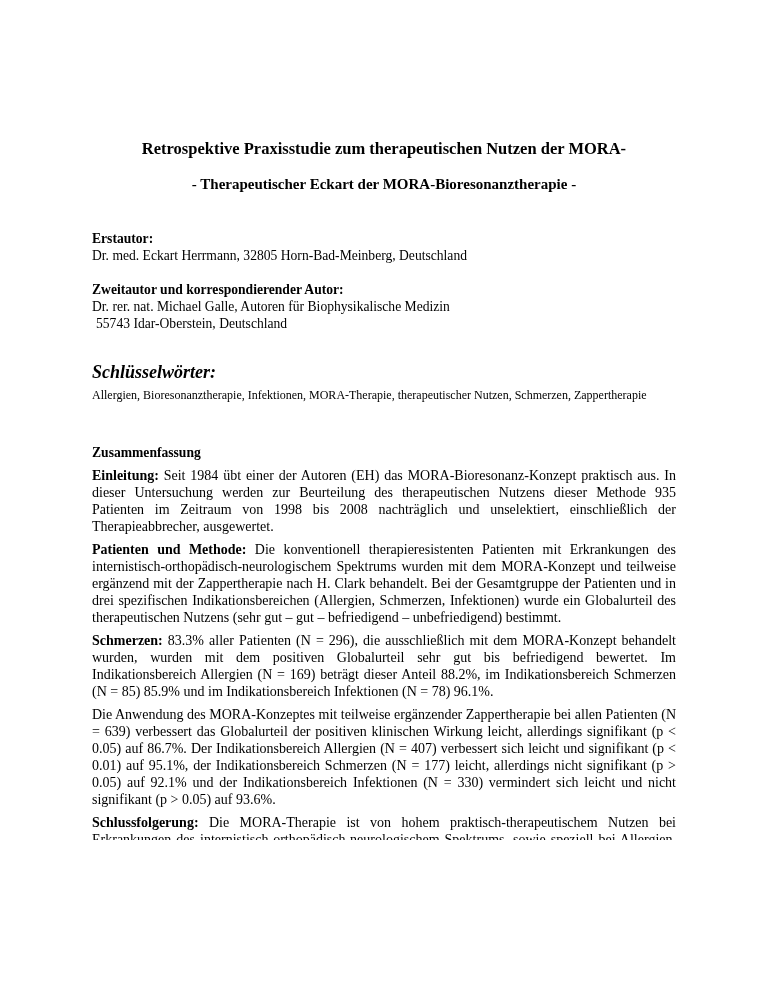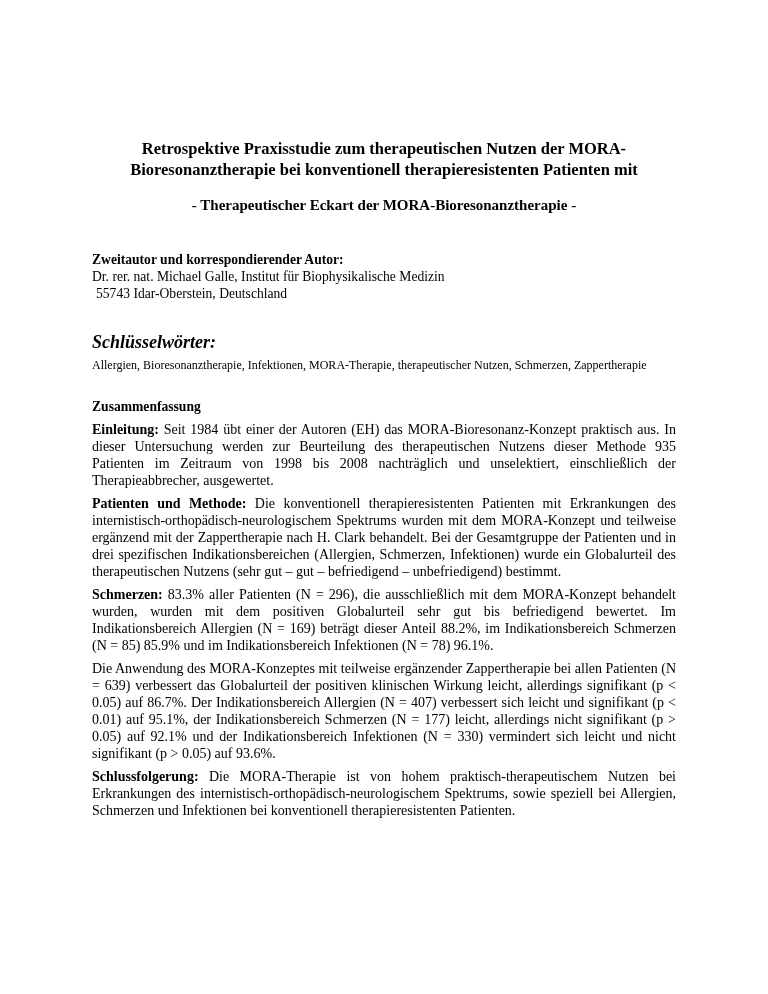--- a/index.html
+++ b/index.html
@@ -62,21 +62,21 @@
     line-height: 17px;
     font-style: italic;
   }
   .kw-text {
     margin-top: 6px;
     font-size: 12px;
     line-height: 17px;
     text-align: justify;
   }
   .abs-heading {
-    margin-top: 24px;
+    margin-top: 40px;
     font-weight: bold;
     font-size: 13.6px;
     line-height: 17px;
   }
   .para {
     margin: 6px 0 0 0;
     font-size: 14px;
     line-height: 17px;
     text-align: justify;
   }
@@ -94,29 +94,32 @@
   }
 </style>
 </head>
 <body>
 
 <div class="page">
   <div class="content">
 
     <div class="title">
       <div>Retrospektive Praxisstudie zum therapeutischen Nutzen der MORA-</div>
-      <div>Bioresonanztherapie bei konventionell therapieresistenten Patienten mit</div>
     </div>
 
     <div class="subtitle">- Therapeutischer Eckart der MORA-Bioresonanztherapie -</div>
 
     <div class="authors">
+      <div class="author-group">
+        <div class="bold-line">Erstautor:</div>
+        <div>Dr. med. Eckart Herrmann, 32805 Horn-Bad-Meinberg, Deutschland</div>
+      </div>
       <div class="author-group author-group-second">
         <div class="bold-line">Zweitautor und korrespondierender Autor:</div>
-        <div>Dr. rer. nat. Michael Galle, Institut für Biophysikalische Medizin</div>
+        <div>Dr. rer. nat. Michael Galle, Autoren für Biophysikalische Medizin</div>
         <div class="addr-indent">55743 Idar-Oberstein, Deutschland</div>
       </div>
     </div>
 
     <div class="kw-label">Schlüsselwörter:</div>
     <div class="kw-text">Allergien, Bioresonanztherapie, Infektionen, MORA-Therapie, therapeutischer Nutzen, Schmerzen, Zappertherapie</div>
 
     <div class="abs-heading">Zusammenfassung</div>
 
     <p class="para"><b>Einleitung:</b><span> Seit 1984 übt einer der Autoren (EH) das MORA-Bioresonanz-Konzept praktisch aus. In dieser Untersuchung werden zur Beurteilung des therapeutischen Nutzens dieser Methode 935 Patienten im Zeitraum von 1998 bis 2008 nachträglich und unselektiert, einschließlich der Therapieabbrecher, ausgewertet.</span></p>

